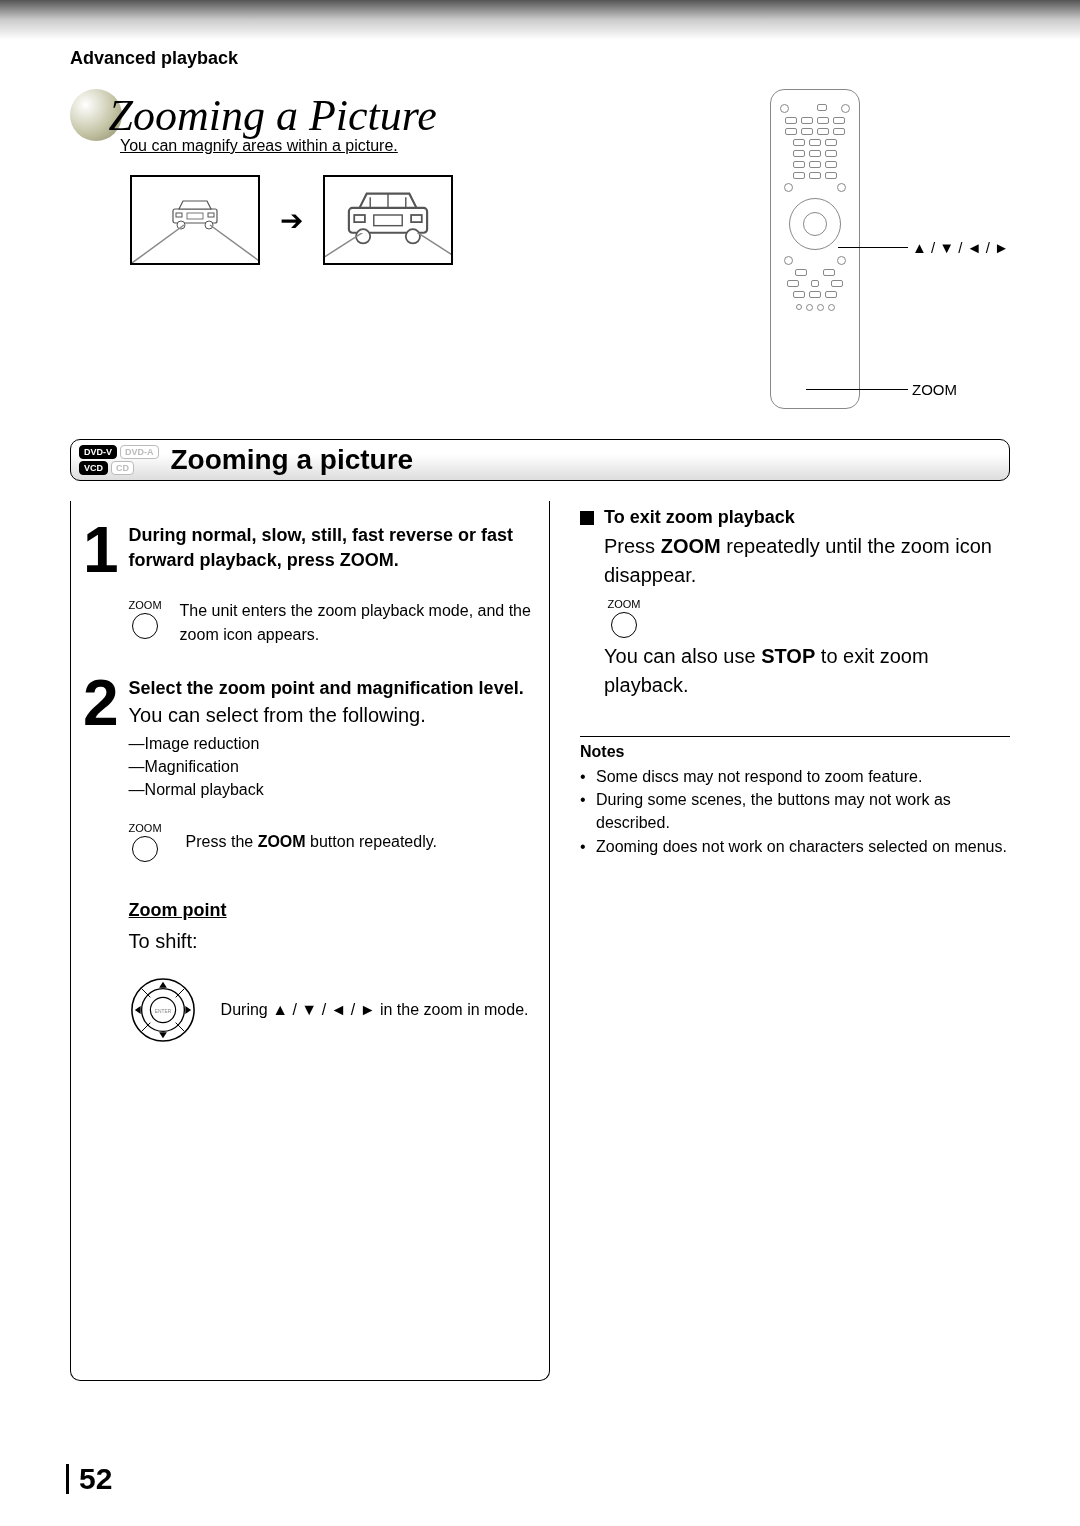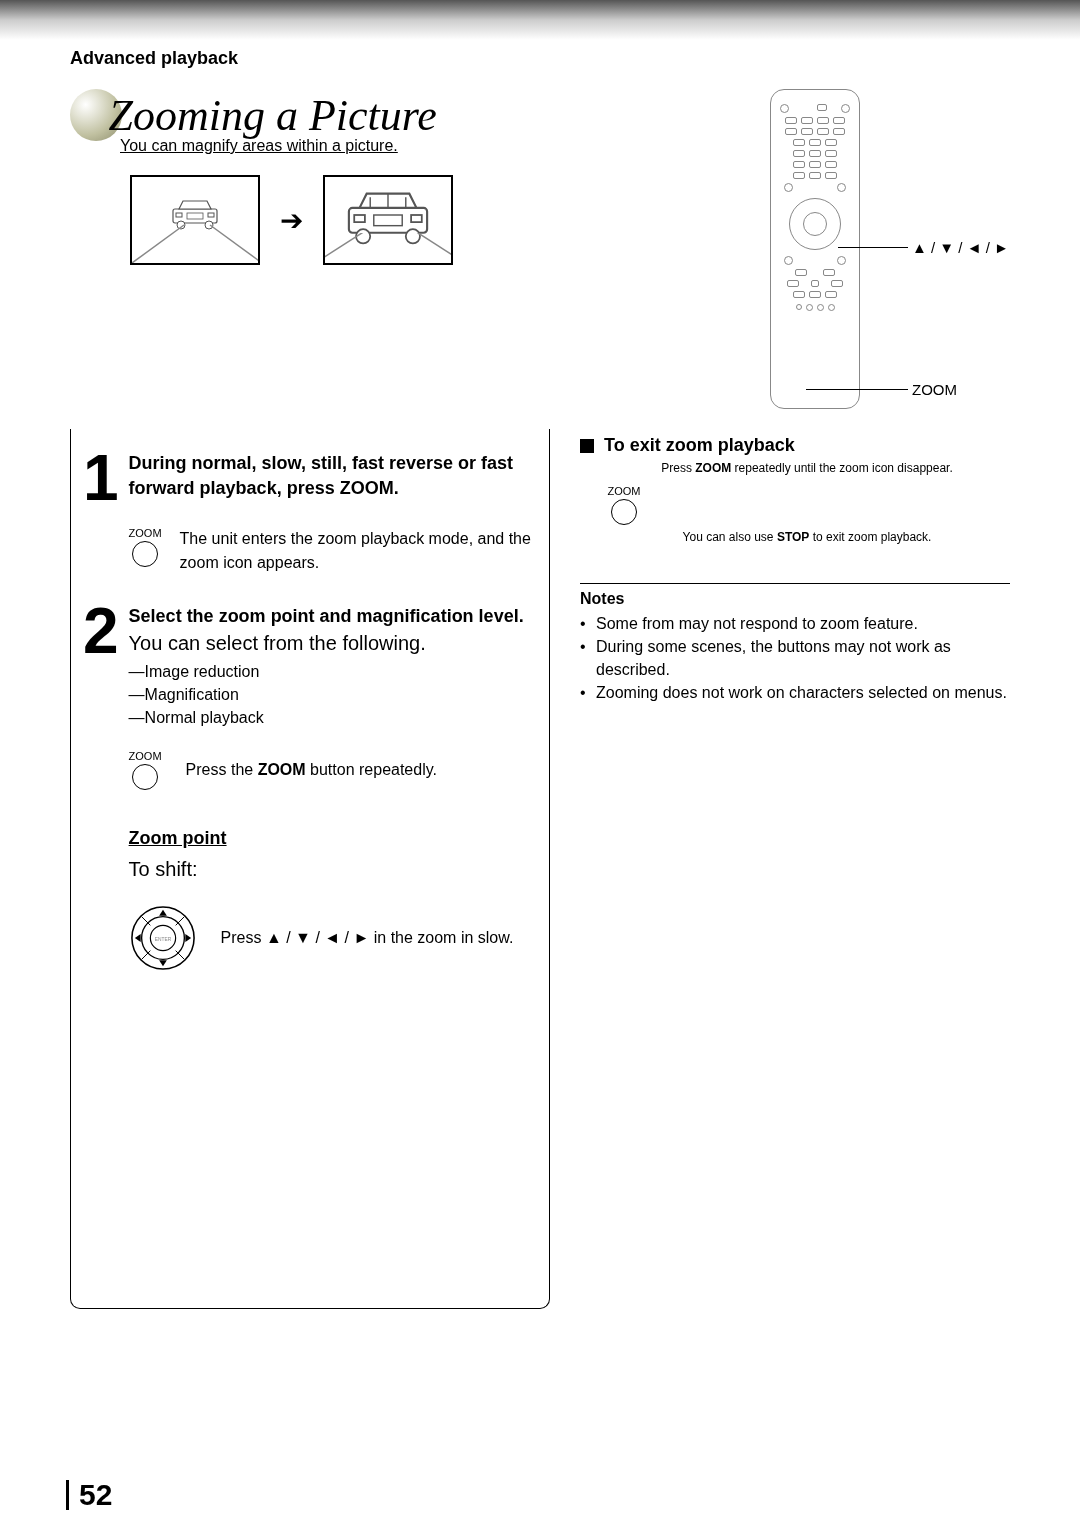--- a/index.html
+++ b/index.html
@@ -49,27 +49,27 @@
 .osd-box .mag-glass { font-size: 16px; margin-right: 8px; }
 .osd-box .mag-val { font-weight: bold; font-size: 16px; }
 .sub-heading { font-weight: bold; font-size: 18px; text-decoration: underline; margin-top: 18px; margin-bottom: 6px; }
 .body-text { font-size: 20px; line-height: 1.45; }
 .dash-list { margin-left: 0; margin-top: 2px; }
 .dash-list div { font-size: 16px; line-height: 1.45; }
 .icon-text-row { display: flex; align-items: center; gap: 24px; margin-top: 20px; }
 .nav-wheel { width: 68px; height: 68px; }
 .right-heading { font-weight: bold; font-size: 18px; display: flex; align-items: center; gap: 10px; }
 .square-bullet { width: 14px; height: 14px; background: #000; display: inline-block; }
-.right-body { font-size: 12px; line-height: 1.45; margin-left: 24px; margin-top: 4px; text-align: center; }
+.right-body { font-size: 20px; line-height: 1.45; margin-left: 24px; margin-top: 4px; }
 .notes-rule { border-top: 1.5px solid #000; margin-top: 36px; margin-bottom: 6px; }
 .notes-title { font-weight: bold; font-size: 16px; }
 .notes-list { font-size: 16px; line-height: 1.45; margin-top: 4px; }
 .notes-list div { display: flex; }
 .notes-list .bullet { width: 16px; flex-shrink: 0; }
-.page-num { position: absolute; bottom: 16px; left: 66px; font-size: 30px; font-weight: bold; border-left: 3px solid #000; padding-left: 10px; line-height: 1; }
+.page-num { position: absolute; bottom: 32px; left: 66px; font-size: 30px; font-weight: bold; border-left: 3px solid #000; padding-left: 10px; line-height: 1; }
 </style>
 </head>
 <body>
 
 <div class="top-gradient"></div>
 <div class="page">
   <div class="section-header">Advanced playback</div>
 
   <div class="title-row">
     <div class="title-area">
@@ -194,20 +194,33 @@
             <div class="circ" style="width:7px;height:7px"></div>
           </div>
       </div>
       <div class="callout-line" style="top:158px; left:88px; width:70px;"></div>
       <div class="callout-label" style="top:150px; left:162px; font-weight:normal;">▲ / ▼ / ◄ / ►</div>
       <div class="callout-line" style="top:300px; left:56px; width:102px;"></div>
       <div class="callout-label" style="top:292px; left:162px;">ZOOM</div>
     </div>
   </div>
 
+  <div class="section-bar">
+    <div class="formats">
+      <div class="format-row">
+        <div class="format-badge active">DVD-V</div>
+        <div class="format-badge inactive">DVD-A</div>
+      </div>
+      <div class="format-row">
+        <div class="format-badge active">VCD</div>
+        <div class="format-badge inactive">CD</div>
+      </div>
+    </div>
+    <div class="section-title">Zooming a picture</div>
+  </div>
 
   <div class="columns">
     <div class="col-left">
       <div class="step">
         <div class="step-num">1</div>
         <div class="step-body">
           <div class="step-title">During normal, slow, still, fast reverse or fast forward playback, press ZOOM.</div>
           <div class="step-desc">
             <div class="zoom-icon-block">
               <span>ZOOM</span>
@@ -246,21 +259,21 @@
               <text x="35" y="38" font-size="5" text-anchor="middle" fill="#888">ENTER</text>
               <polygon points="35,6 31,12 39,12" fill="#000"></polygon>
               <polygon points="35,64 31,58 39,58" fill="#000"></polygon>
               <polygon points="6,35 12,31 12,39" fill="#000"></polygon>
               <polygon points="64,35 58,31 58,39" fill="#000"></polygon>
               <line x1="13" y1="13" x2="22" y2="22" stroke="#000"></line>
                 <line x1="57" y1="13" x2="48" y2="22" stroke="#000"></line>
               <line x1="13" y1="57" x2="22" y2="48" stroke="#000"></line>
                 <line x1="57" y1="57" x2="48" y2="48" stroke="#000"></line>
             </svg>
-            <div class="desc-text">Press ▲ / ▼ / ◄ / ► in the zoom in slow.</div>
+            <div class="desc-text">During ▲ / ▼ / ◄ / ► in the zoom in mode.</div>
           </div>
         </div>
       </div>
     </div>
 
     <div class="col-right">
       <div class="right-heading">
         <span class="square-bullet"></span>
         <span>To exit zoom playback</span>
       </div>
@@ -269,21 +282,21 @@
         <span>ZOOM</span>
         <div class="zoom-circle"></div>
       </div>
       <div class="right-body" style=""><span>You can also use </span><b>STOP</b><span> to exit zoom playback.</span></div>
 
       <div class="notes-rule"></div>
       <div class="notes-title">Notes</div>
       <div class="notes-list">
         <div>
             <span class="bullet">•</span>
-            <span>Some from may not respond to zoom feature.</span>
+            <span>Some discs may not respond to zoom feature.</span>
           </div>
         <div>
             <span class="bullet">•</span>
             <span>During some scenes, the buttons may not work as described.</span>
           </div>
         <div>
             <span class="bullet">•</span>
             <span>Zooming does not work on characters selected on menus.</span>
           </div>
       </div>

